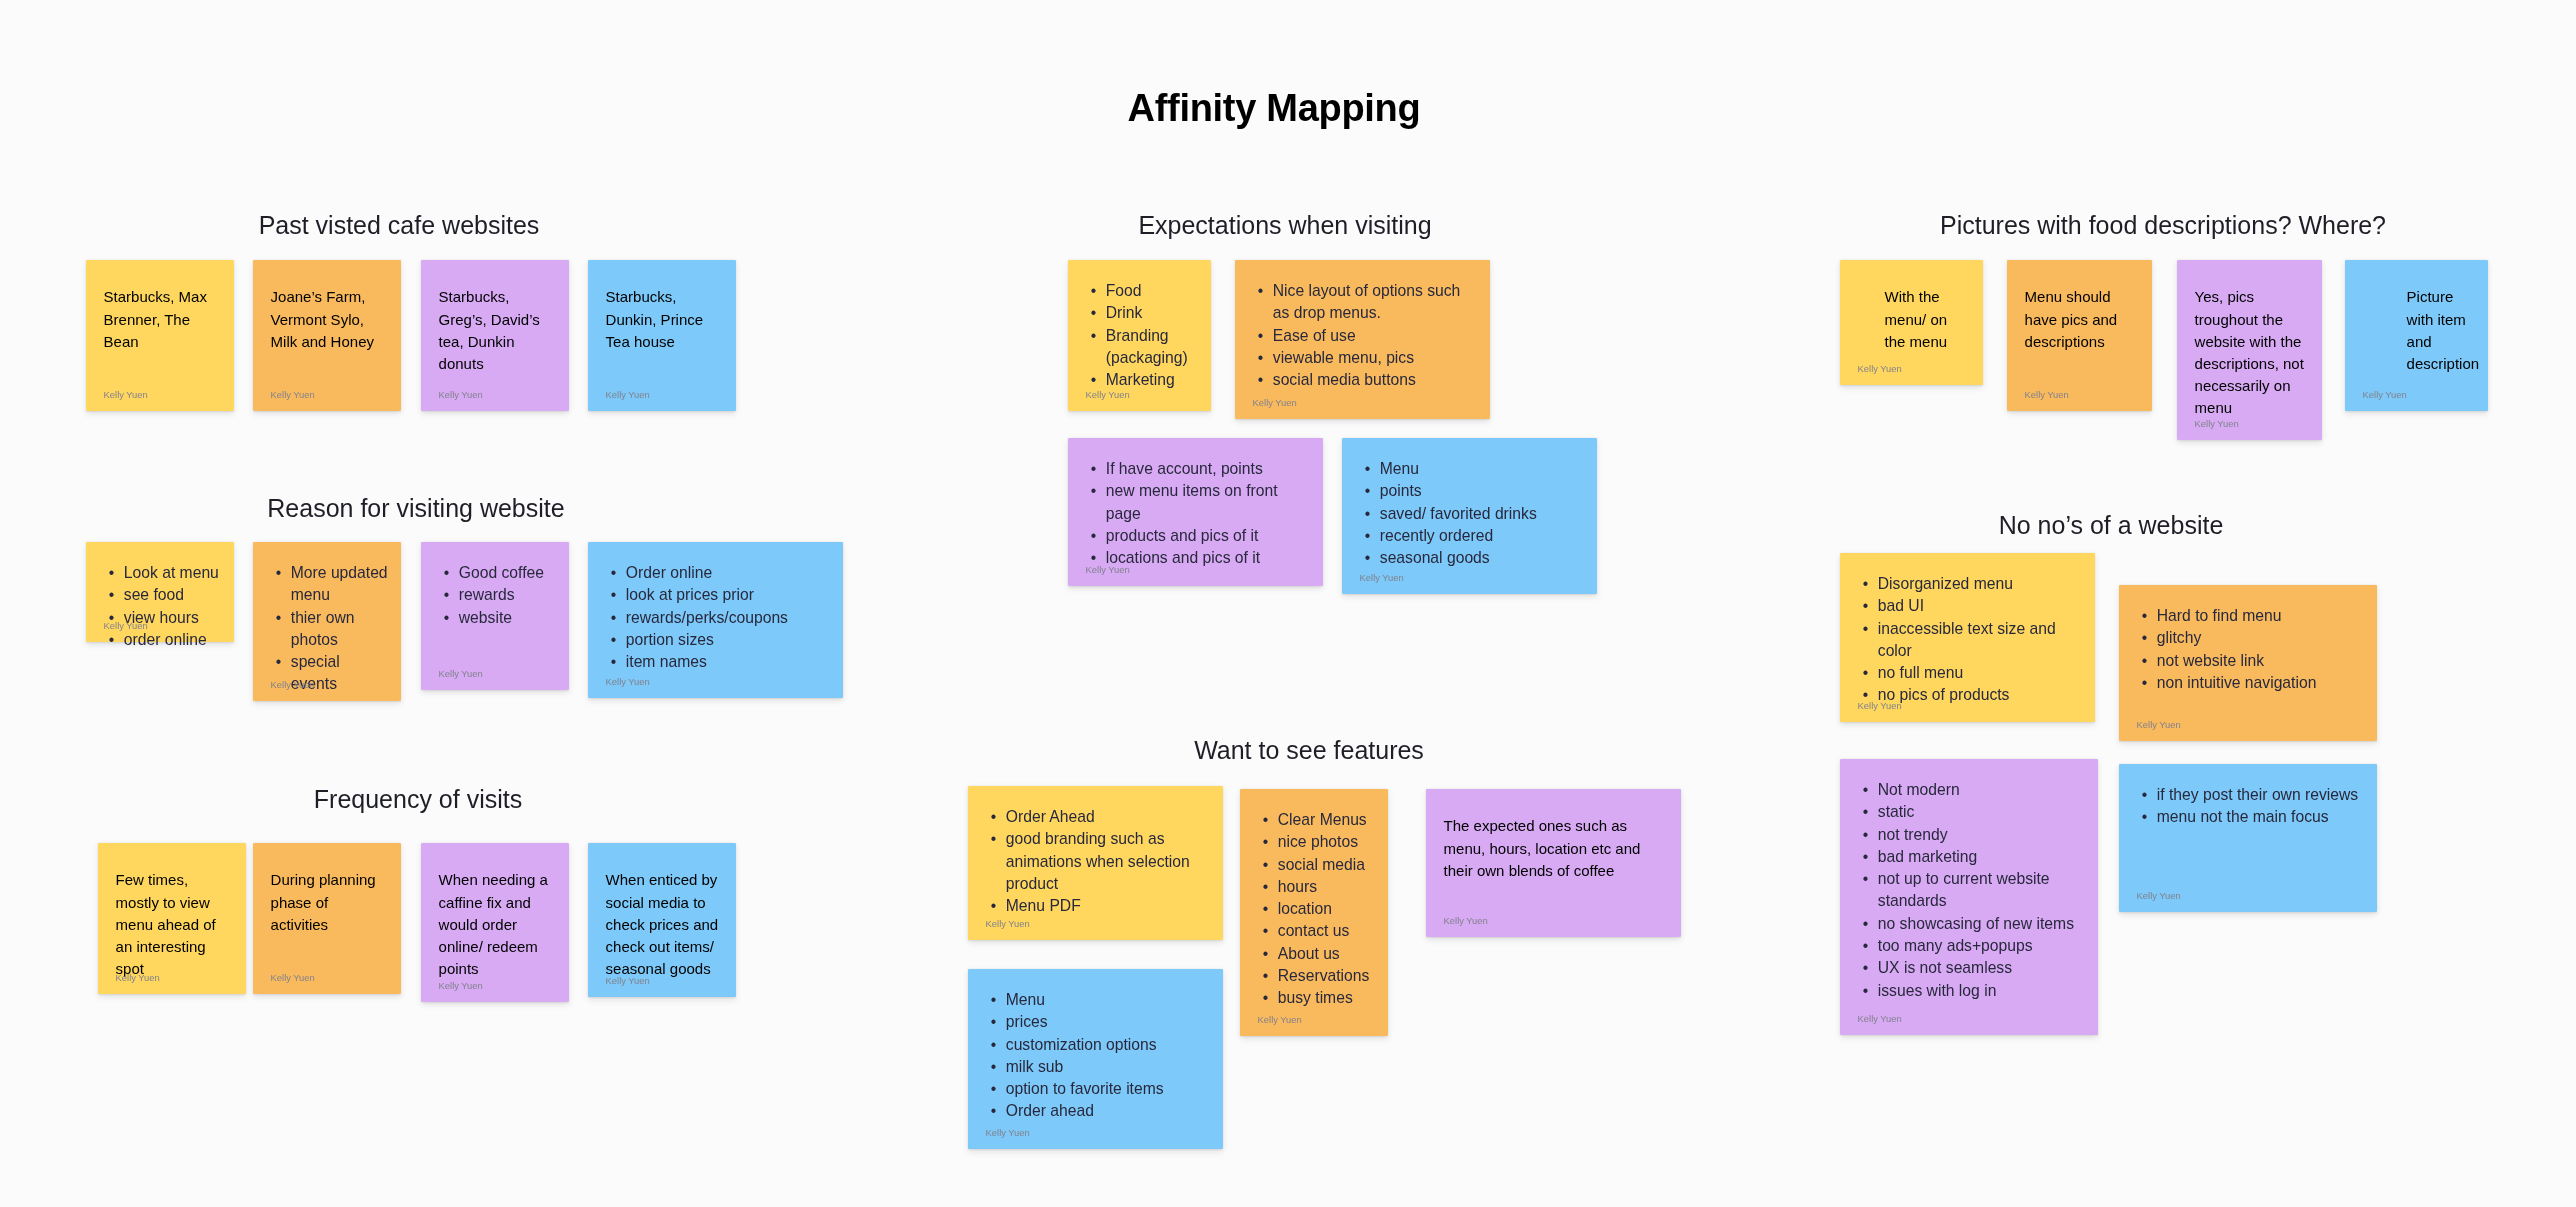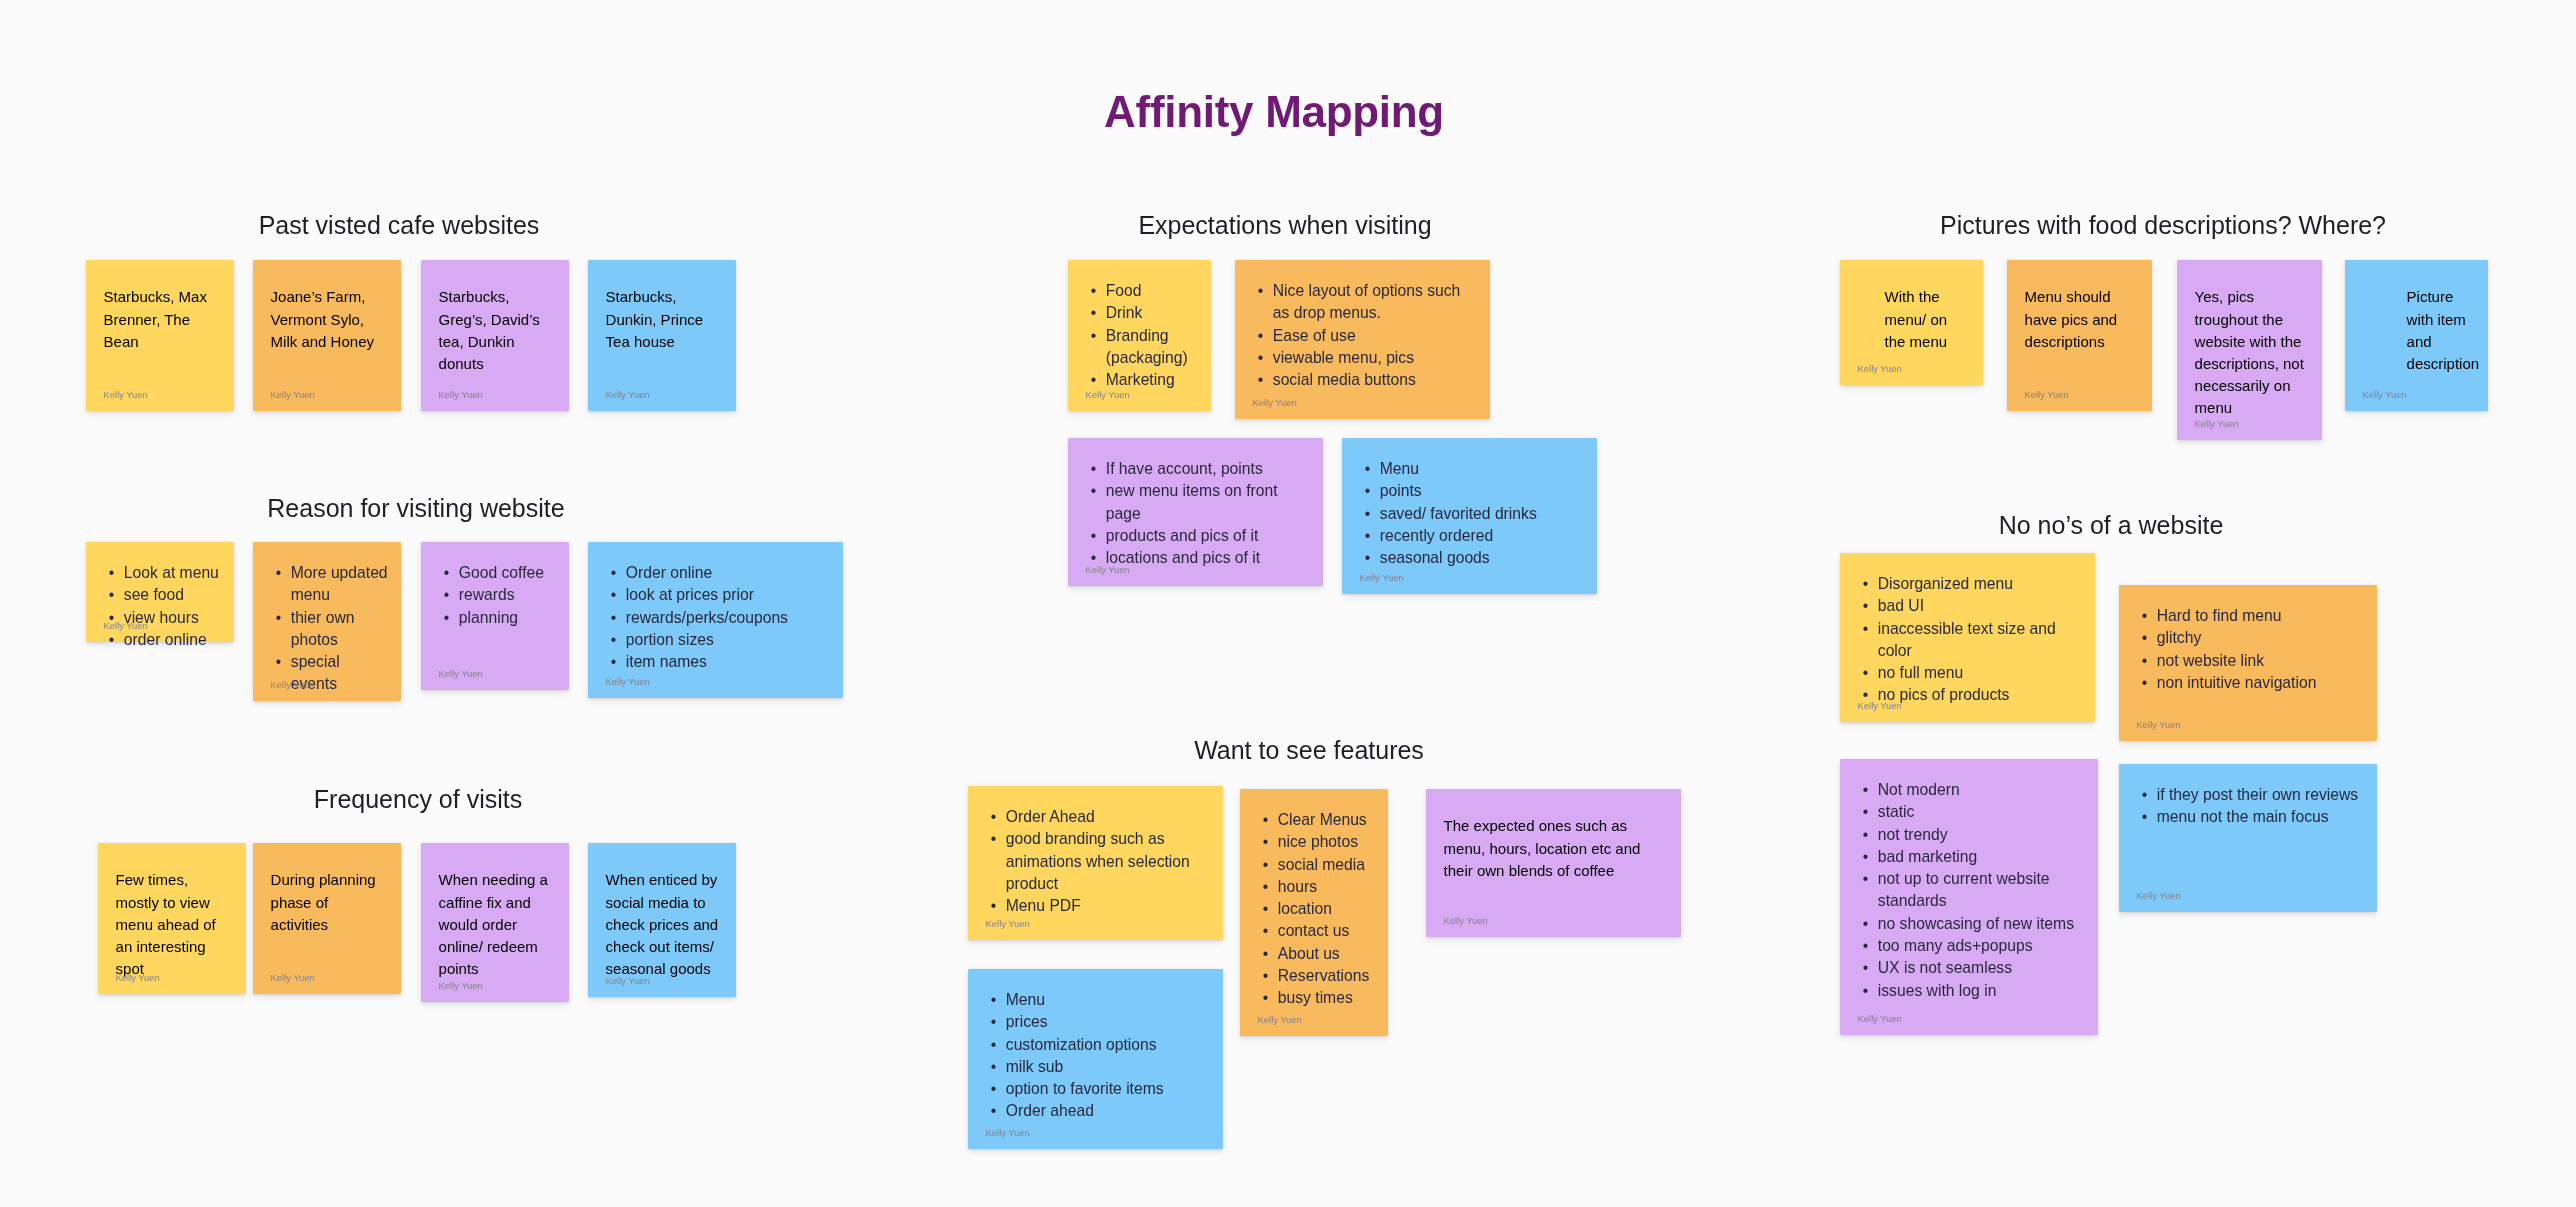--- a/index.html
+++ b/index.html
@@ -7,23 +7,23 @@
     position:relative;
     width:2576px;height:1208px;
     background:#fbfbfc;
     font-family:"Liberation Sans", sans-serif;
     overflow:hidden;
   }
   .board-title{
     position:absolute;
     transform:translateX(-50%);
     margin:0;
-    font-size:44px;
+    font-size:38px;
     font-weight:700;
-    color:#701a75;
+    color:#000000;
     letter-spacing:-0.3px;
     white-space:nowrap;
   }
   .group-title{
     position:absolute;
     transform:translateX(-50%);
     margin:0;
     font-size:25px;
     font-weight:500;
     color:#1e1e26;
@@ -111,21 +111,21 @@
           <li>More updated menu</li>
           <li>thier own photos</li>
           <li>special events</li>
         </ul>
         <div class="note-author">Kelly Yuen</div>
       </div>
       <div class="note" style="left: 421px; top: 542px; width: 148px; height: 148px; background: rgb(215, 170, 243);">
         <ul class="note-list">
           <li>Good coffee</li>
           <li>rewards</li>
-          <li>planning</li>
+          <li>website</li>
         </ul>
         <div class="note-author">Kelly Yuen</div>
       </div>
       <div class="note" style="left: 588px; top: 542px; width: 255px; height: 156px; background: rgb(125, 201, 249);">
         <ul class="note-list">
           <li>Order online</li>
           <li>look at prices prior</li>
           <li>rewards/perks/coupons</li>
           <li>portion sizes</li>
           <li>item names</li>

